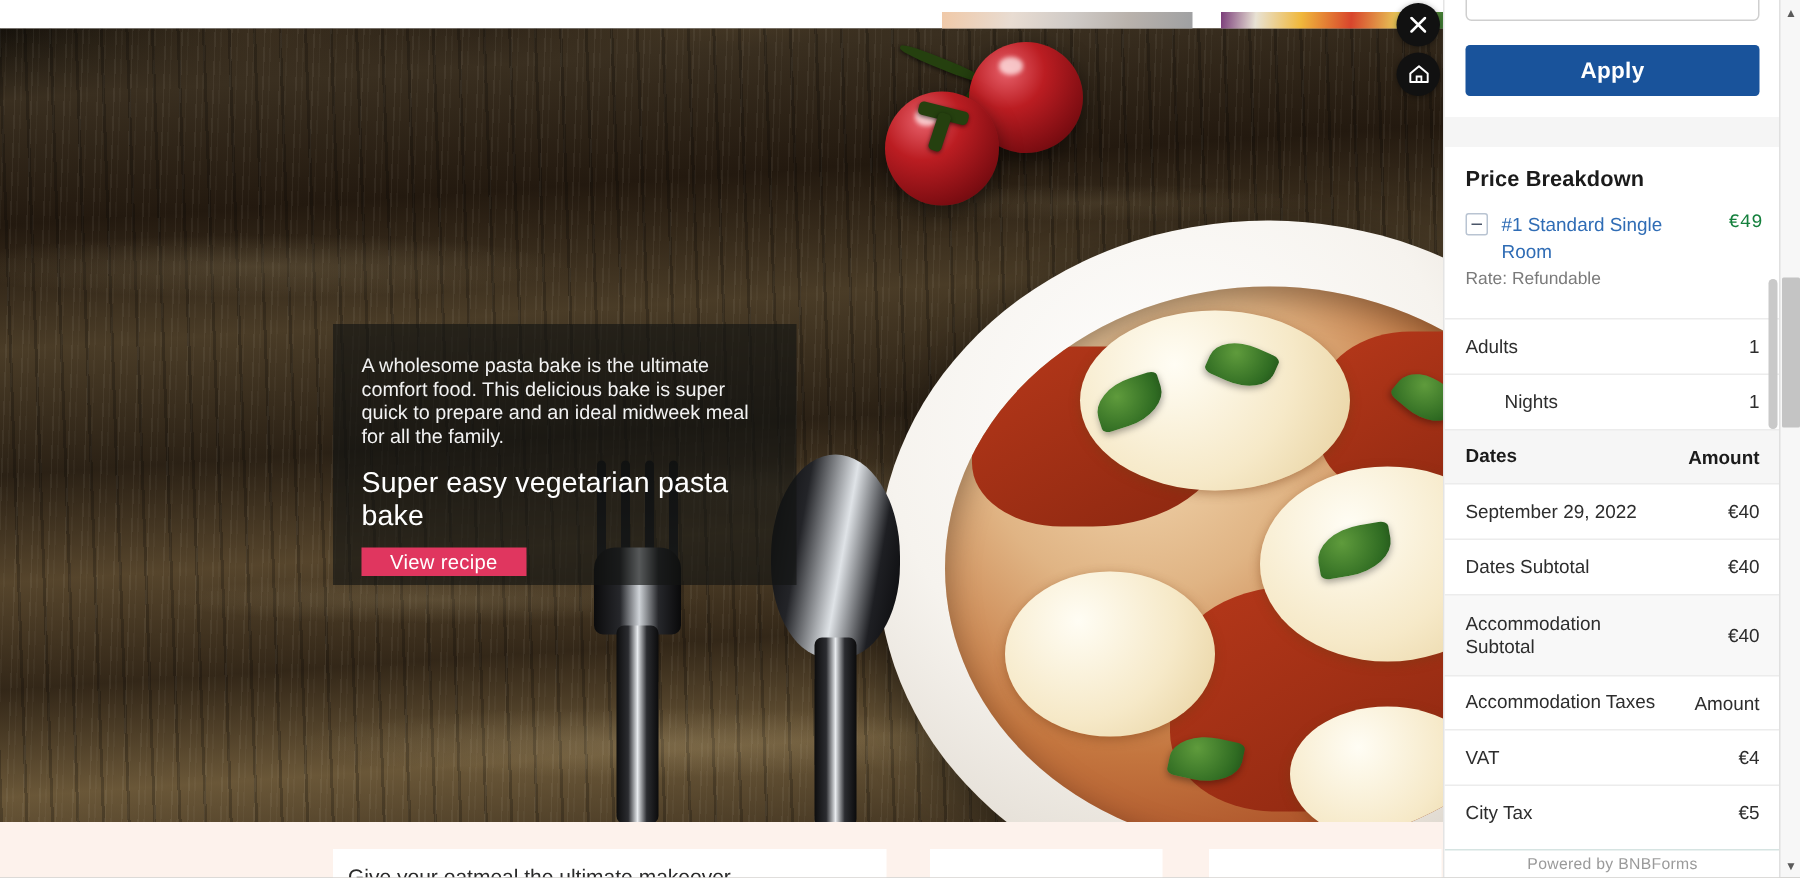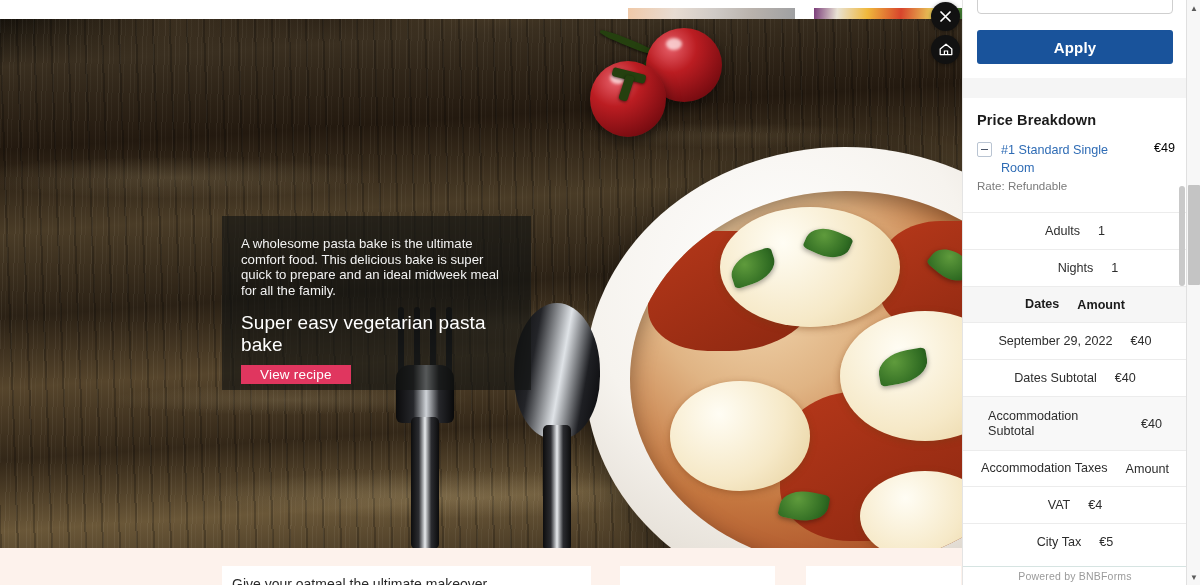--- a/index.html
+++ b/index.html
@@ -205,30 +205,30 @@
     position:absolute; left:0; top:1px; width:15px; height:15px;
     border:1px solid #b9c4d2; border-radius:2px; background:#fff;
     display:flex; align-items:center; justify-content:center; cursor:pointer;
   }
   #room-toggle span { display:block; width:7px; height:1px; background:#4a5568; }
   #room-name {
     position:absolute; left:24px; top:0; width:120px;
     font-size:12.6px; line-height:18px; color:#2f6cb5; cursor:pointer;
   }
   #room-price {
-    position:absolute; right:0; top:0; font-size:12.6px; color:#000000;
+    position:absolute; right:0; top:0; font-size:12.6px; color:#15803d;font-family:Liberation Mono, monospace;
   }
   #room-rate {
     position:absolute; left:0; top:38px; font-size:11.6px; color:#7a7a7a;
   }
 
   .brk-row {
     position:absolute; left:0; width:224px;
     border-top:1px solid #ececec;
-    display:flex; align-items:center; justify-content:center;
+    display:flex; align-items:center; justify-content:space-between;
     padding: 0 14px;
     font-size:12.6px; color:#2d2d2d;gap:18px;
   }
   .brk-row.head { background:#f6f6f6; font-weight:bold; color:#1b1b1b; }
   .brk-row.shade { background:#f8f8f8; }
   .brk-label { line-height:15px; max-width:135px; }
   .brk-amount { white-space:nowrap; }
 
   
   #panel-inner-track {

